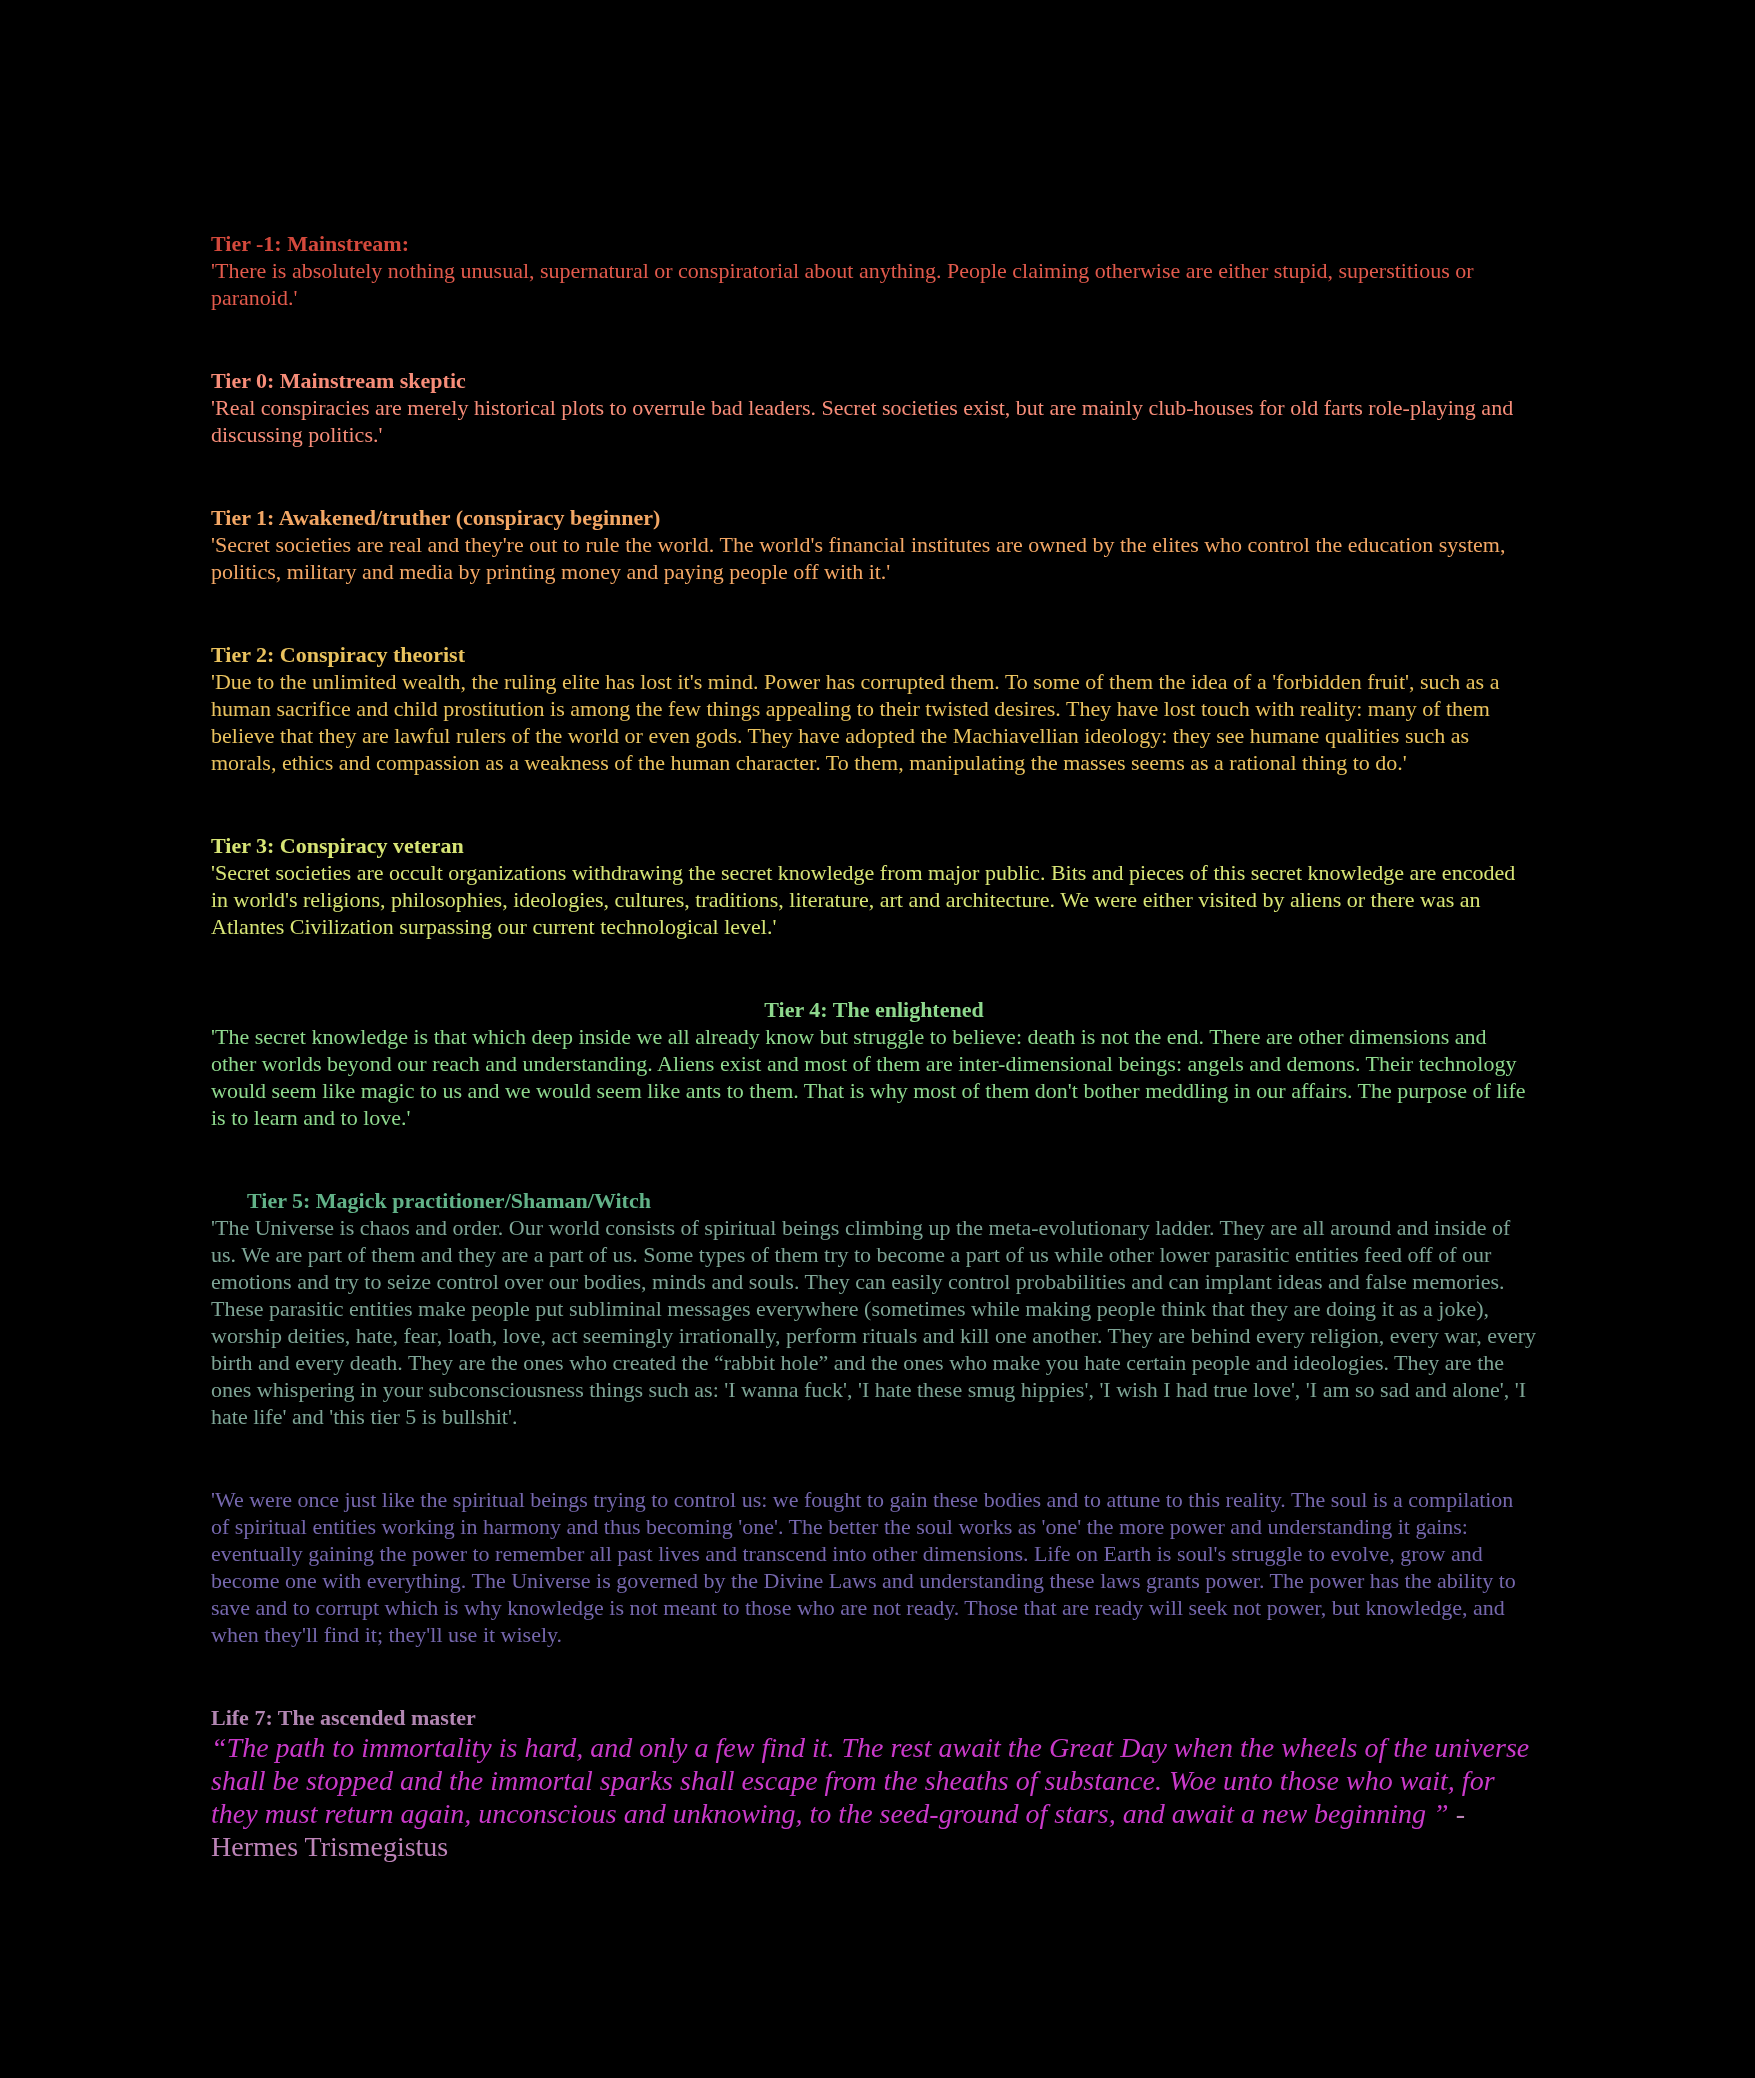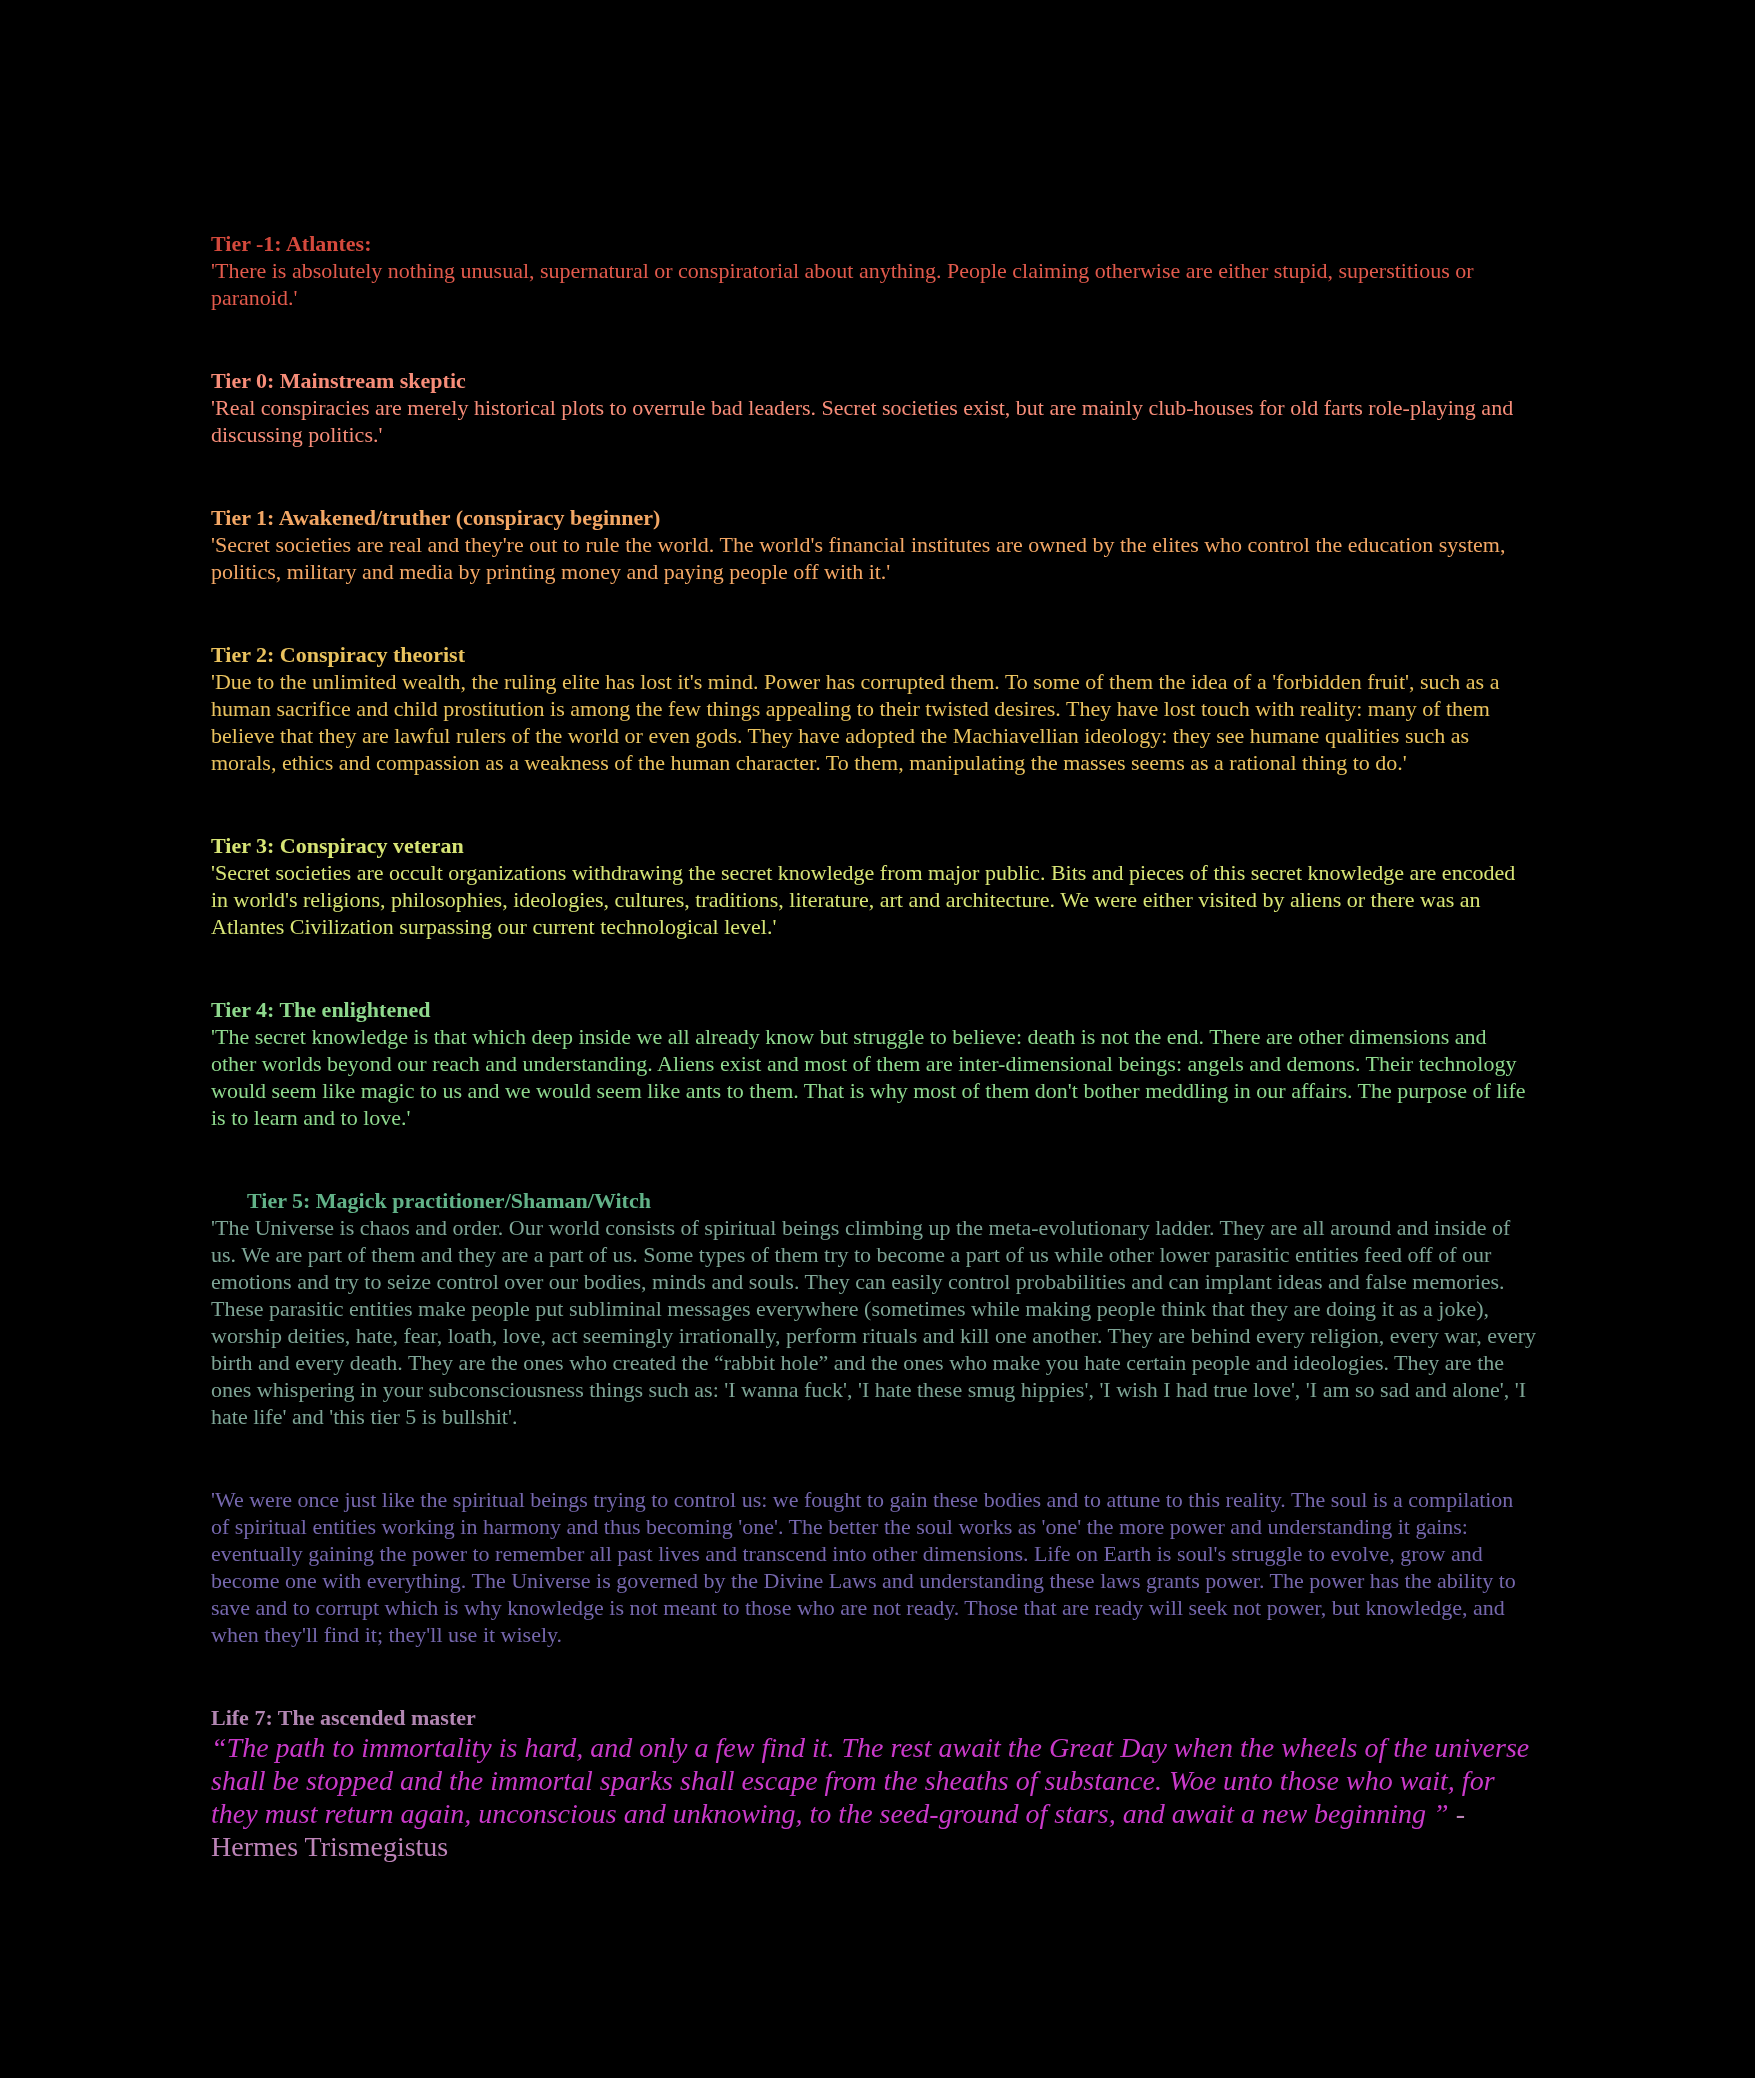--- a/index.html
+++ b/index.html
@@ -41,41 +41,41 @@
   }
   .attribution {
     font-style: normal;
   }
 </style>
 </head>
 <body style="background: rgb(0, 0, 0);">
 
 <main class="doc">
     <section class="tier">
-      <h2 class="tier-heading" style="color: rgb(212, 73, 60);">Tier -1: Atlantes:</h2>
+      <h2 class="tier-heading" style="color: rgb(212, 73, 60);">Tier -1: Mainstream:</h2>
       <p class="tier-body"><span class="quote-text" style="color: rgb(226, 90, 76);">'There is absolutely nothing unusual, supernatural or conspiratorial about anything. People claiming otherwise are either stupid, superstitious or paranoid.'</span></p>
     </section>
     <section class="tier">
       <h2 class="tier-heading" style="color: rgb(247, 141, 121);">Tier 0: Mainstream skeptic</h2>
       <p class="tier-body"><span class="quote-text" style="color: rgb(247, 141, 121);">'Real conspiracies are merely historical plots to overrule bad leaders. Secret societies exist, but are mainly club-houses for old farts role-playing and discussing politics.'</span></p>
     </section>
     <section class="tier">
       <h2 class="tier-heading" style="color: rgb(243, 167, 101);">Tier 1: Awakened/truther (conspiracy beginner)</h2>
       <p class="tier-body"><span class="quote-text" style="color: rgb(243, 167, 101);">'Secret societies are real and they're out to rule the world. The world's financial institutes are owned by the elites who control the education system, politics, military and media by printing money and paying people off with it.'</span></p>
     </section>
     <section class="tier">
       <h2 class="tier-heading" style="color: rgb(233, 194, 94);">Tier 2: Conspiracy theorist</h2>
       <p class="tier-body"><span class="quote-text" style="color: rgb(233, 194, 94);">'Due to the unlimited wealth, the ruling elite has lost it's mind. Power has corrupted them. To some of them the idea of a 'forbidden fruit', such as a human sacrifice and child prostitution is among the few things appealing to their twisted desires. They have lost touch with reality: many of them believe that they are lawful rulers of the world or even gods. They have adopted the Machiavellian ideology: they see humane qualities such as morals, ethics and compassion as a weakness of the human character. To them, manipulating the masses seems as a rational thing to do.'</span></p>
     </section>
     <section class="tier">
       <h2 class="tier-heading" style="color: rgb(215, 228, 117);">Tier 3: Conspiracy veteran</h2>
       <p class="tier-body"><span class="quote-text" style="color: rgb(215, 228, 117);">'Secret societies are occult organizations withdrawing the secret knowledge from major public. Bits and pieces of this secret knowledge are encoded in world's religions, philosophies, ideologies, cultures, traditions, literature, art and architecture. We were either visited by aliens or there was an Atlantes Civilization surpassing our current technological level.'</span></p>
     </section>
     <section class="tier">
-      <h2 class="tier-heading" style="color: rgb(142, 216, 141);">Tier 4: The enlightened</h2>
+      <h2 class="tier-heading" style="color: rgb(142, 216, 141); text-align: center;">Tier 4: The enlightened</h2>
       <p class="tier-body"><span class="quote-text" style="color: rgb(142, 216, 141);">'The secret knowledge is that which deep inside we all already know but struggle to believe: death is not the end. There are other dimensions and other worlds beyond our reach and understanding. Aliens exist and most of them are inter-dimensional beings: angels and demons. Their technology would seem like magic to us and we would seem like ants to them. That is why most of them don't bother meddling in our affairs. The purpose of life is to learn and to love.'</span></p>
     </section>
     <section class="tier">
       <h2 class="tier-heading" style="color: rgb(98, 178, 136); margin-left: 36px;">Tier 5: Magick practitioner/Shaman/Witch</h2>
       <p class="tier-body"><span class="quote-text" style="color: rgb(125, 164, 149);">'The Universe is chaos and order. Our world consists of spiritual beings climbing up the meta-evolutionary ladder. They are all around and inside of us. We are part of them and they are a part of us. Some types of them try to become a part of us while other lower parasitic entities feed off of our emotions and try to seize control over our bodies, minds and souls. They can easily control probabilities and can implant ideas and false memories. These parasitic entities make people put subliminal messages everywhere (sometimes while making people think that they are doing it as a joke), worship deities, hate, fear, loath, love, act seemingly irrationally, perform rituals and kill one another. They are behind every religion, every war, every birth and every death. They are the ones who created the “rabbit hole” and the ones who make you hate certain people and ideologies. They are the ones whispering in your subconsciousness things such as: 'I wanna fuck', 'I hate these smug hippies', 'I wish I had true love', 'I am so sad and alone', 'I hate life' and 'this tier 5 is bullshit'.</span></p>
     </section>
     <section class="tier">
       <p class="tier-body"><span class="quote-text" style="color: rgb(117, 103, 173);">'We were once just like the spiritual beings trying to control us: we fought to gain these bodies and to attune to this reality. The soul is a compilation of spiritual entities working in harmony and thus becoming 'one'. The better the soul works as 'one' the more power and understanding it gains: eventually gaining the power to remember all past lives and transcend into other dimensions. Life on Earth is soul's struggle to evolve, grow and become one with everything. The Universe is governed by the Divine Laws and understanding these laws grants power. The power has the ability to save and to corrupt which is why knowledge is not meant to those who are not ready. Those that are ready will seek not power, but knowledge, and when they'll find it; they'll use it wisely.</span></p>
     </section>
     <section class="tier">

